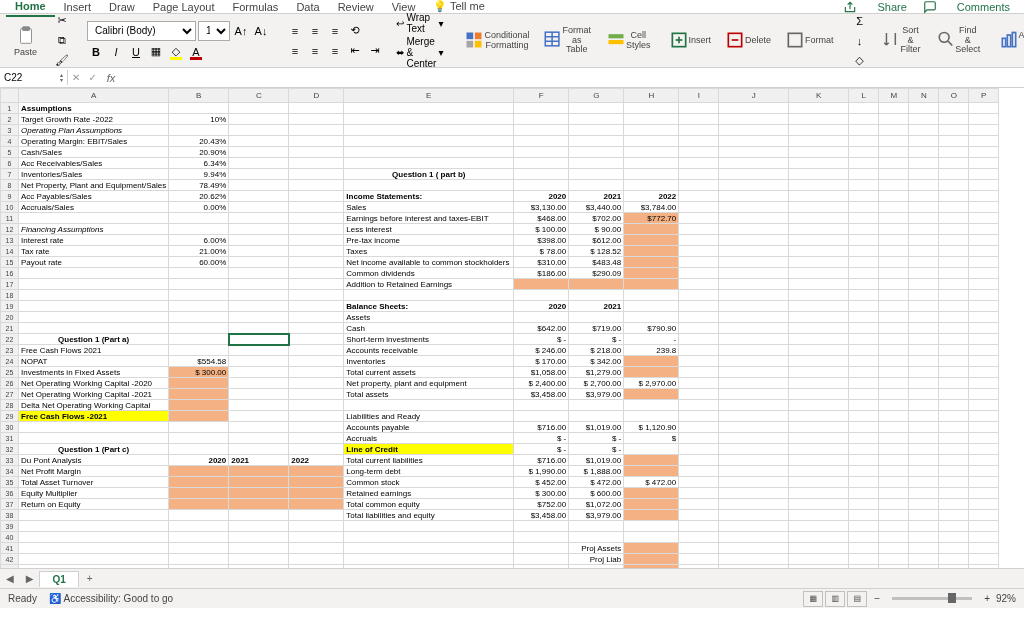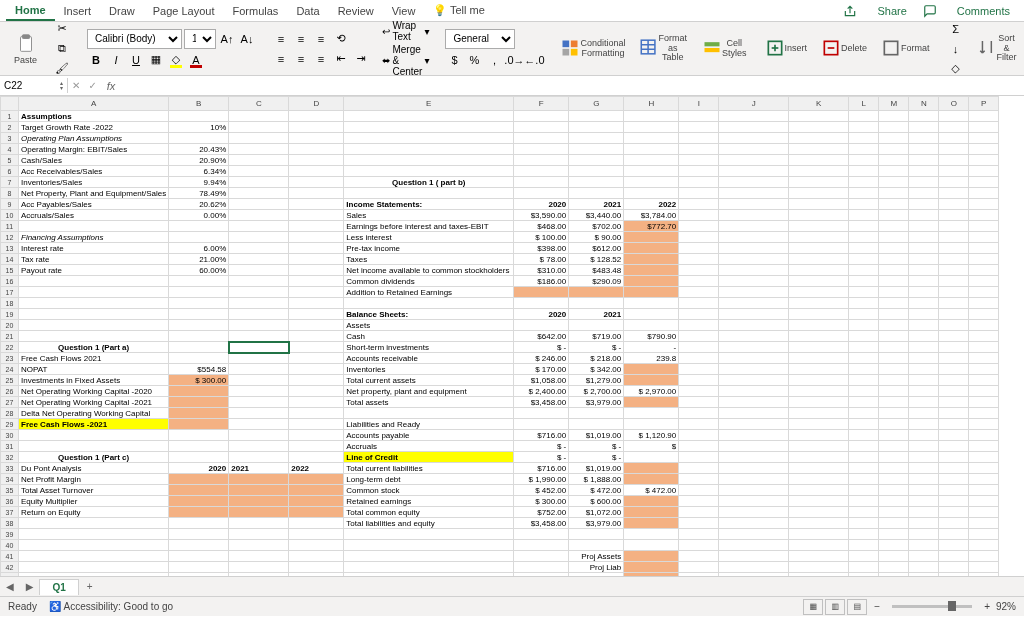--- a/index.html
+++ b/index.html
@@ -1,19 +1,19 @@
 <!DOCTYPE html>
 <html><head>
 <meta charset="utf-8">
 <style>
 * { margin: 0; padding: 0; box-sizing: border-box; }
 body { font-family: 'Segoe UI', Arial, sans-serif; font-size: 11px; background: #fff; overflow: hidden; width: 1024px; height: 617px; }
 
 
-.ribbon-tabs { display: flex; align-items: center; height: 22px; background: #fff; border-bottom: 1px solid #d0d0d0; padding: 0 6px; }
+.ribbon-tabs { display: flex; align-items: center; height: 14px; background: #fff; border-bottom: 1px solid #d0d0d0; padding: 0 6px; }
 .ribbon-tabs .tab { padding: 3px 9px; cursor: pointer; font-size: 11px; color: #444; }
 .ribbon-tabs .tab.active { color: #217346; border-bottom: 2px solid #217346; font-weight: 600; }
 .ribbon-tabs .spacer { flex: 1; }
 .ribbon-tabs .right-btn { display: flex; align-items: center; gap: 20px; padding: 2px 8px; color: #217346; font-size: 11px; cursor: pointer; }
 .ribbon-tabs .right-btn svg { width: 14px; height: 14px; }
 
 
 .ribbon { display: flex; align-items: center; height: 54px; background: #f3f2f1; border-bottom: 1px solid #d0d0d0; padding: 2px 6px; gap: 4px; }
 .ribbon-group { display: flex; flex-direction: column; gap: 2px; padding: 0 4px; height: 48px; justify-content: center; }
 .ribbon-sep { width: 1px; background: #d0d0d0; height: 40px; }
@@ -112,21 +112,21 @@
     <div class="mini-row">
       <span class="mini-btn">⧉</span>
     </div>
     <div class="mini-row">
       <span class="mini-btn">🖌</span>
     </div>
   </div>
   <div class="ribbon-sep"></div>
   <div class="ribbon-group">
     <div class="mini-row">
-      <select class="font-select" style="width:95px"><option>Calibri (Body)</option></select>
+      <select class="font-select" style="width:109px"><option>Calibri (Body)</option></select>
       <select class="font-select font-size-sel"><option>11</option></select>
       <span class="mini-btn">A↑</span>
       <span class="mini-btn">A↓</span>
     </div>
     <div class="mini-row">
       <span class="mini-btn bold">B</span>
       <span class="mini-btn italic">I</span>
       <span class="mini-btn" style="text-decoration:underline">U</span>
       <span class="mini-btn">▦</span>
       <span class="mini-btn" style="position:relative">◇<span style="position:absolute;bottom:0;left:2px;right:2px;height:3px;background:#ffff00"></span></span>
@@ -147,32 +147,20 @@
       <span class="mini-btn">≡</span>
       <span class="mini-btn">⇤</span>
       <span class="mini-btn">⇥</span>
     </div>
   </div>
   <div class="ribbon-group">
     <div class="mini-row" style="font-size:10px;cursor:pointer">↩ <span>Wrap Text</span> ▾</div>
     <div class="mini-row" style="font-size:10px;cursor:pointer">⬌ <span>Merge &amp; Center</span> ▾</div>
   </div>
   <div class="ribbon-sep"></div>
-  <div class="ribbon-group">
-    <div class="mini-row">
-        <select class="dd"><option>General</option></select>
-      </div>
-    <div class="mini-row">
-      <span class="mini-btn">$</span>
-      <span class="mini-btn">%</span>
-      <span class="mini-btn">,</span>
-      <span class="mini-btn">.0→</span>
-      <span class="mini-btn">←.0</span>
-    </div>
-  </div>
   <div class="ribbon-sep"></div>
   <div class="big-btn">
     <svg viewBox="0 0 24 24">
         <rect x="3" y="3" width="8" height="8" fill="#4472c4"></rect>
         <rect x="13" y="3" width="8" height="8" fill="#ed7d31"></rect>
         <rect x="3" y="13" width="8" height="8" fill="#a5a5a5"></rect>
         <rect x="13" y="13" width="8" height="8" fill="#ffc000"></rect>
       </svg>
     <span style="white-space:pre-line">Conditional
 Formatting</span>
@@ -481,21 +469,21 @@
           <td></td>
           <td></td>
         </tr>
         <tr>
           <th>10</th>
           <td>Accruals/Sales</td>
           <td class="right">0.00%</td>
           <td></td>
           <td></td>
           <td>Sales</td>
-          <td class="right">$3,590.00</td>
+          <td class="right">$3,130.00</td>
           <td class="right">$3,440.00</td>
           <td class="right">$3,784.00</td>
           <td></td>
           <td></td>
           <td></td>
           <td></td>
           <td></td>
           <td></td>
           <td></td>
           <td></td>

